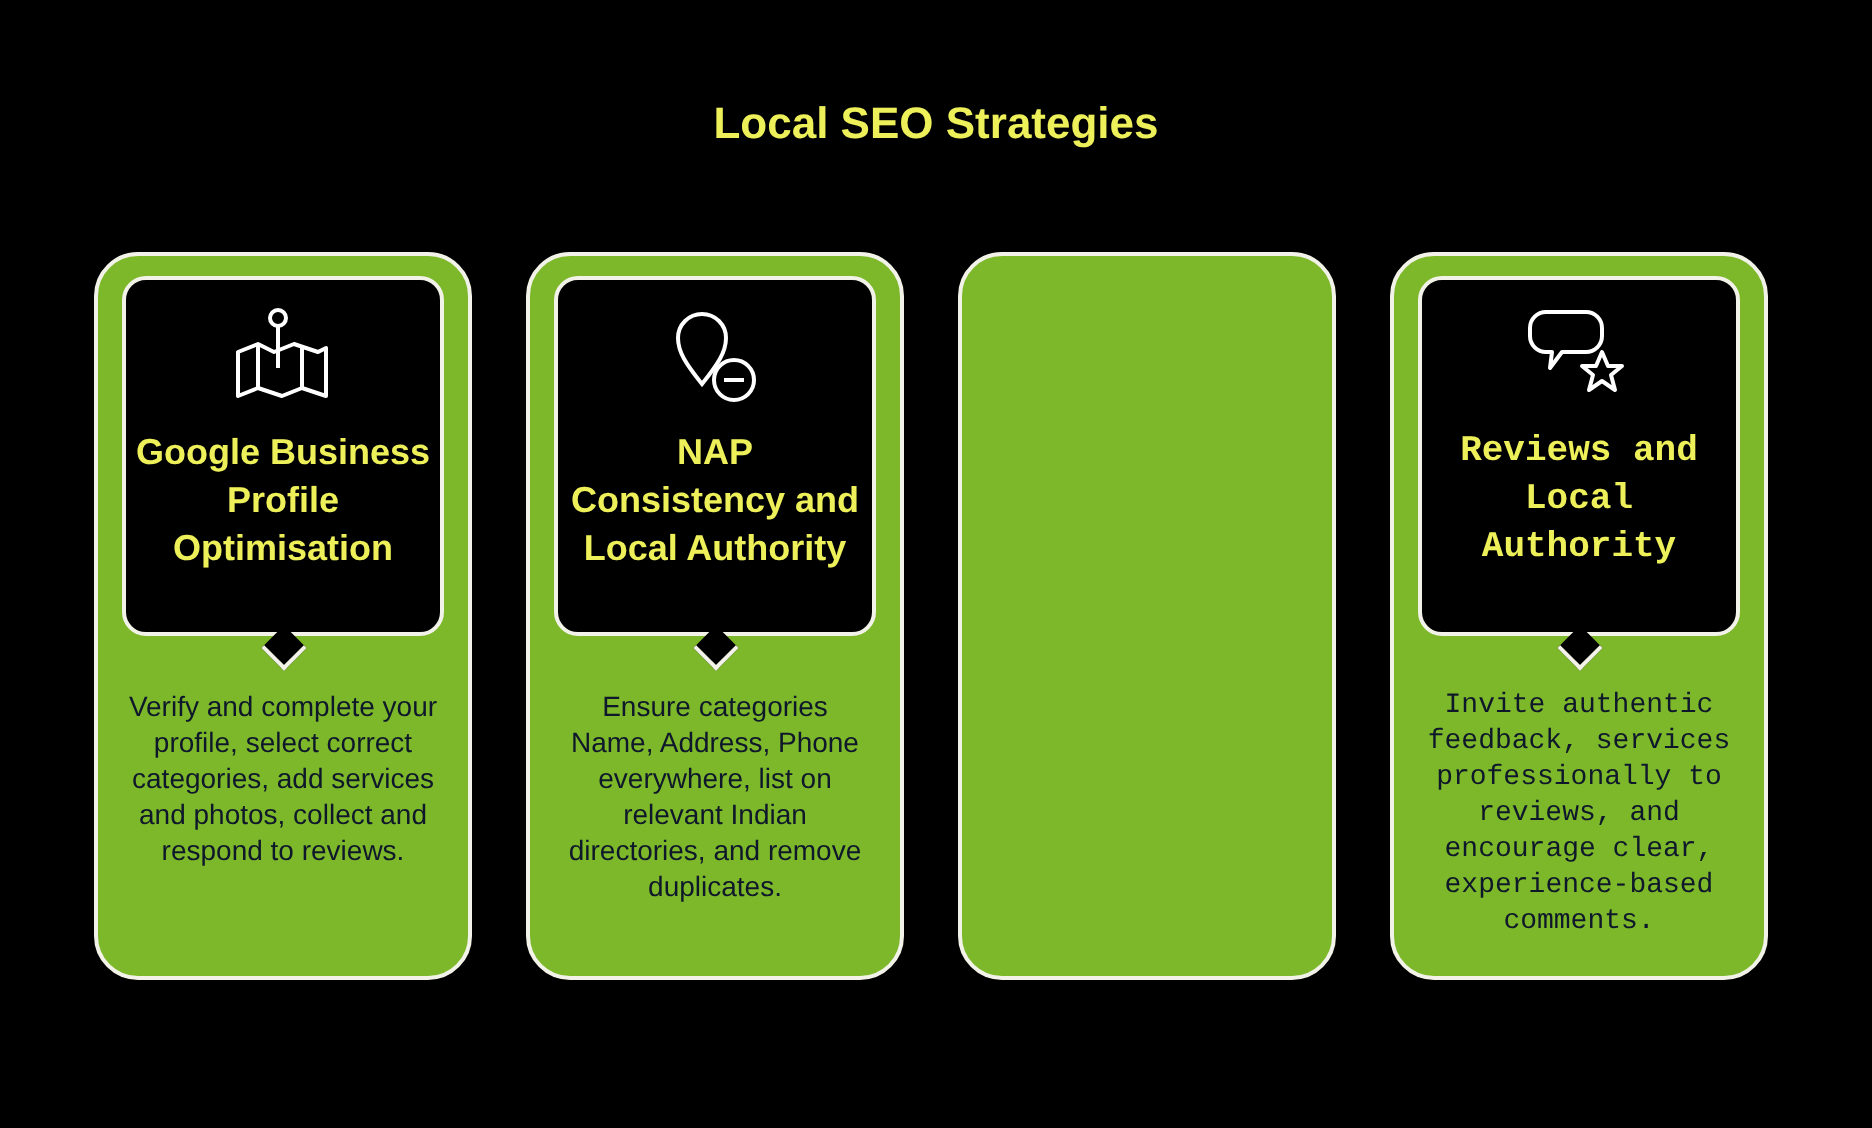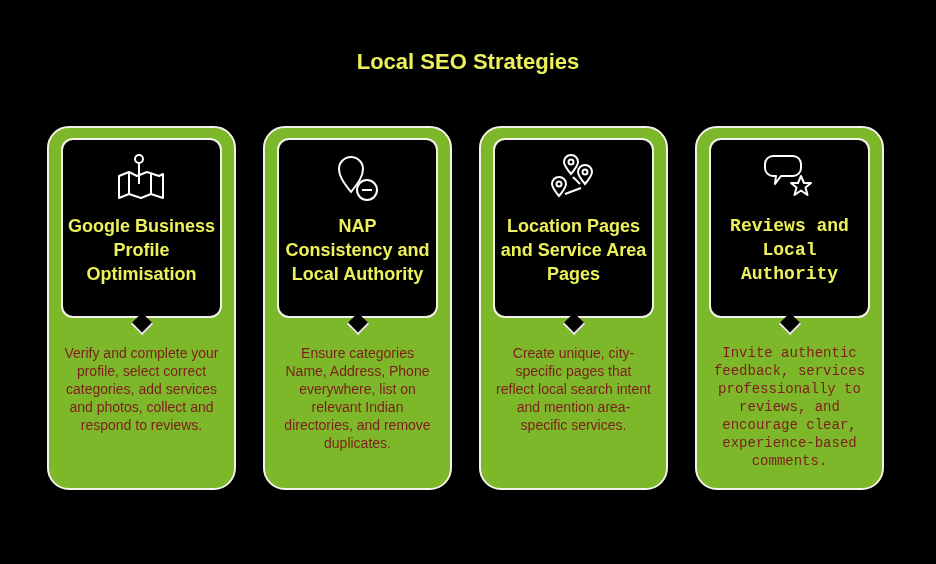--- a/index.html
+++ b/index.html
@@ -10,21 +10,21 @@
   .card { position:absolute; top:126px; width:189px; height:364px; background:#7cb82a;
           border:2px solid #f2f2e8; border-radius:22px; box-sizing:border-box; }
   .inner { position:absolute; left:12px; top:10px; right:12px; height:180px; background:#000;
            border:2px solid #f2f2e8; border-radius:12px; box-sizing:border-box; }
   .notch { position:absolute; left:50%; top:176px; width:14px; height:14px; background:#000;
            border-right:2px solid #f2f2e8; border-bottom:2px solid #f2f2e8;
            transform:translateX(-50%) rotate(45deg); }
   .icon { position:absolute; top:12px; left:50%; transform:translateX(-50%); width:54px; height:54px; }
   .heading { position:absolute; left:4px; right:4px; top:74px; text-align:center; color:#eef05a;
              font-weight:bold; font-size:18px; line-height:24px; }
-  .desc { position:absolute; left:14px; right:14px; top:216px; text-align:center; color:#7f1d1d;
+  .desc { position:absolute; left:14px; right:14px; top:216px; text-align:center; color:#0f172a;
           font-size:14px; line-height:18px; }
 </style>
 </head>
 <body>
 
 <div class="title">Local SEO Strategies</div>
 
 <div class="card" style="left:47px;">
   <div class="inner">
     <svg class="icon" viewBox="0 0 54 54" fill="none" stroke="#fff" stroke-width="2" stroke-linejoin="round">
@@ -47,35 +47,20 @@
       <circle cx="36" cy="38" r="10"></circle>
         <line x1="31" y1="38" x2="41" y2="38"></line>
     </svg>
     <div class="heading">NAP Consistency and Local Authority</div>
     <div class="notch"></div>
   </div>
   <div class="desc">Ensure categories Name, Address, Phone everywhere, list on relevant Indian directories, and remove duplicates.</div>
 </div>
 
 <div class="card" style="left:479px;">
-  <div class="inner">
-    <svg class="icon" viewBox="0 0 54 54" fill="none" stroke="#fff" stroke-width="2">
-      <path d="M24 22 C19 16 17 13 17 10 A7 7 0 0 1 31 10 C31 13 29 16 24 22 Z"></path>
-        <circle cx="24" cy="10" r="2.5"></circle>
-      <path d="M38 32 C33 26 31 23 31 20 A7 7 0 0 1 45 20 C45 23 43 26 38 32 Z"></path>
-        <circle cx="38" cy="20" r="2.5"></circle>
-      <path d="M12 44 C7 38 5 35 5 32 A7 7 0 0 1 19 32 C19 35 17 38 12 44 Z"></path>
-        <circle cx="12" cy="32" r="2.5"></circle>
-      <line x1="26" y1="25" x2="33" y2="32"></line>
-        <line x1="18" y1="42" x2="34" y2="36"></line>
-    </svg>
-    <div class="heading">Location Pages and Service Area Pages</div>
-    <div class="notch"></div>
-  </div>
-  <div class="desc">Create unique, city-specific pages that reflect local search intent and mention area-specific services.</div>
 </div>
 
 <div class="card" style="left:695px;font-family:Liberation Mono, monospace;">
   <div class="inner">
     <svg class="icon" viewBox="0 0 54 54" fill="none" stroke="#fff" stroke-width="2" stroke-linejoin="round">
       <path d="M10 4 H30 A8 8 0 0 1 38 12 V16 A8 8 0 0 1 30 24 H18 L12 32 L13 24 H10 A8 8 0 0 1 2 16 V12 A8 8 0 0 1 10 4 Z"></path>
       <path d="M38 24 L41 31 L48 31 L42.5 35.5 L44.5 43 L38 38.5 L31.5 43 L33.5 35.5 L28 31 L35 31 Z"></path>
     </svg>
     <div class="heading">Reviews and Local Authority</div>
     <div class="notch"></div>

